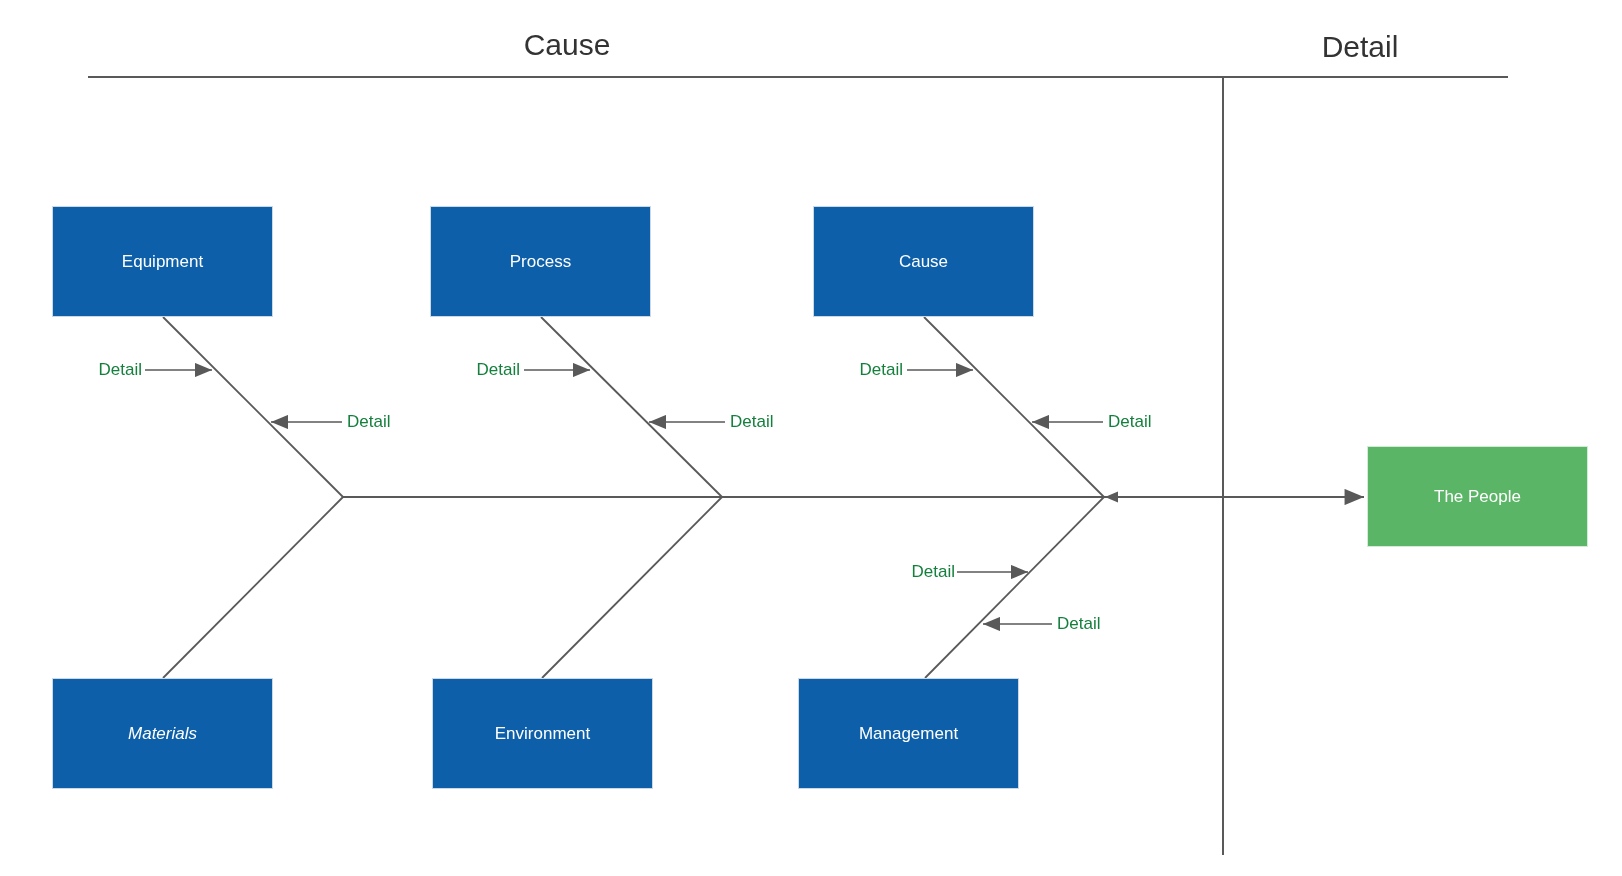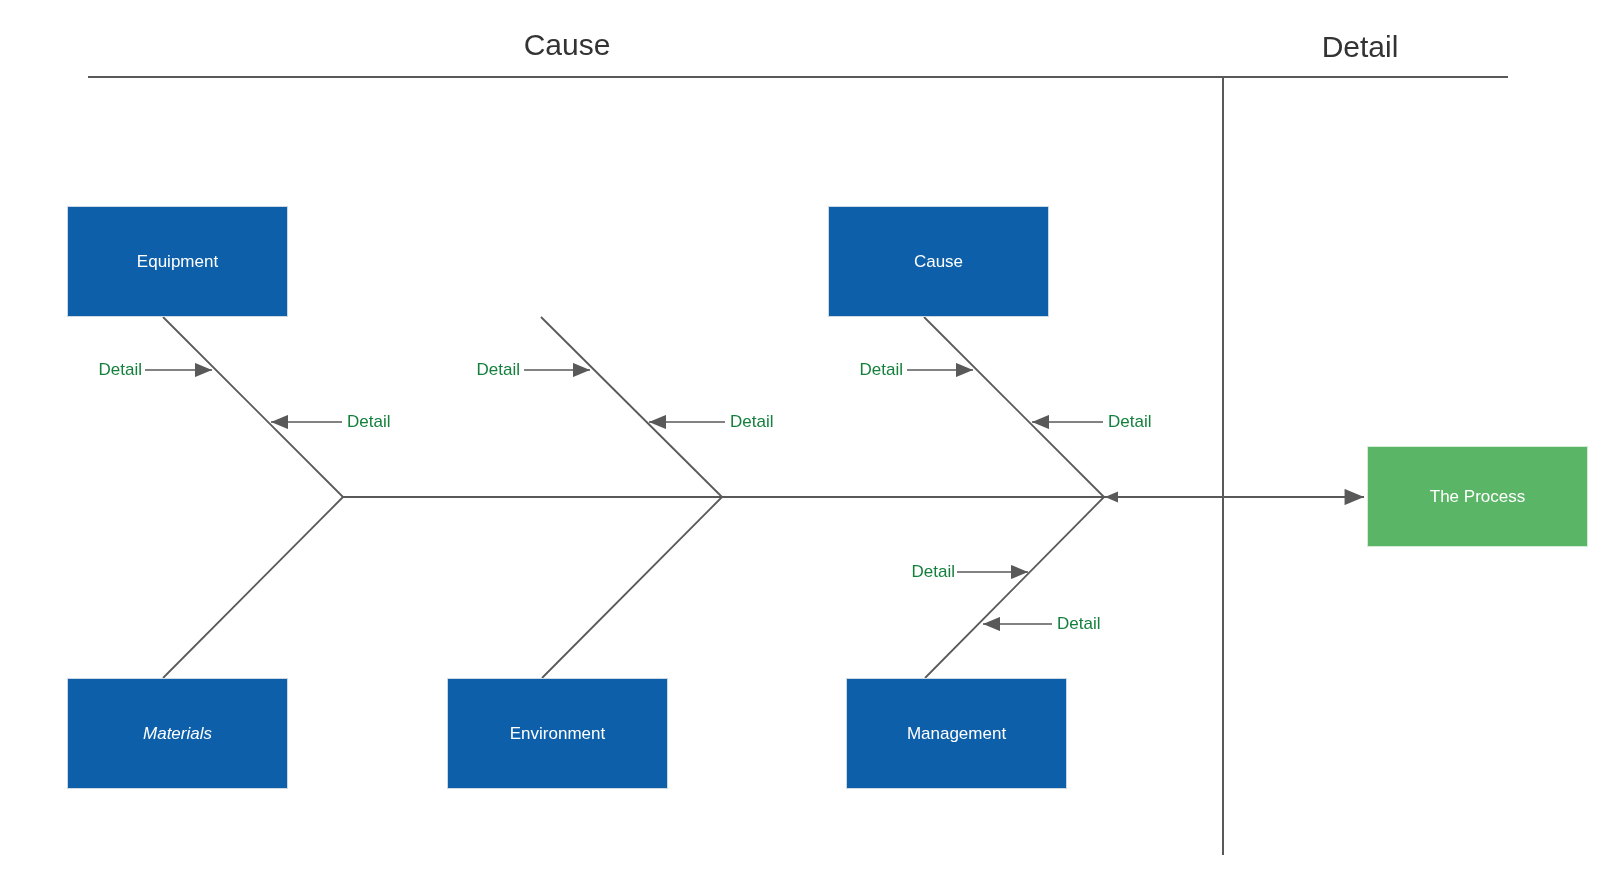--- a/index.html
+++ b/index.html
@@ -35,28 +35,27 @@
     height: 111px;
     background: var(--category-fill, #0c5fa8);
     border: 1px solid #ccd8e2;
     box-sizing: border-box;
     color: #ffffff;
     font-size: 17px;
     display: flex;
     align-items: center;
     justify-content: center;
     text-align: center;
-    margin-left: 15px;
   }
   .box-equipment   { left: 52px;  top: 206px; }
   .box-process     { left: 430px; top: 206px; }
   .box-people      { left: 813px; top: 206px; }
   .box-materials   { left: 52px;  top: 678px; font-style: italic; }
   .box-environment { left: 432px; top: 678px; }
-  .box-management  { left: 831px; top: 678px; }
+  .box-management  { left: 798px; top: 678px; }
 
   .problem-box {
     position: absolute;
     left: 1367px; top: 446px;
     width: 221px; height: 101px;
     background: var(--problem-fill, #5bb566);
     border: 1px solid #d3ecd6;
     box-sizing: border-box;
     color: #ffffff;
     font-size: 17px;
@@ -119,35 +118,38 @@
     <line class="detail-arrow" x1="957" y1="572" x2="1028" y2="572" marker-end="url(#arrow)"></line>
     <line class="detail-arrow" x1="1052" y1="624" x2="983" y2="624" marker-end="url(#arrow)"></line>
   </svg>
 
   <div class="hdr hdr-cause">Cause</div>
   <div class="hdr hdr-effect">Detail</div>
 
   <div class="cat-box box-equipment">
     <span>Equipment</span>
   </div>
+  <div class="cat-box box-process">
+    <span>Process</span>
+  </div>
   <div class="cat-box box-people">
     <span>Cause</span>
   </div>
   <div class="cat-box box-materials">
     <span>Materials</span>
   </div>
   <div class="cat-box box-environment">
     <span>Environment</span>
   </div>
   <div class="cat-box box-management">
     <span>Management</span>
   </div>
 
   <div class="problem-box">
-    <span>The Process</span>
+    <span>The People</span>
   </div>
 
   <div class="detail align-r d-eq-left">Detail</div>
   <div class="detail d-eq-right">Detail</div>
   <div class="detail align-r d-proc-left">Detail</div>
   <div class="detail d-proc-right">Detail</div>
   <div class="detail align-r d-people-left">Detail</div>
   <div class="detail d-people-right">Detail</div>
   <div class="detail align-r d-mgmt-left">Detail</div>
   <div class="detail d-mgmt-right">Detail</div>

